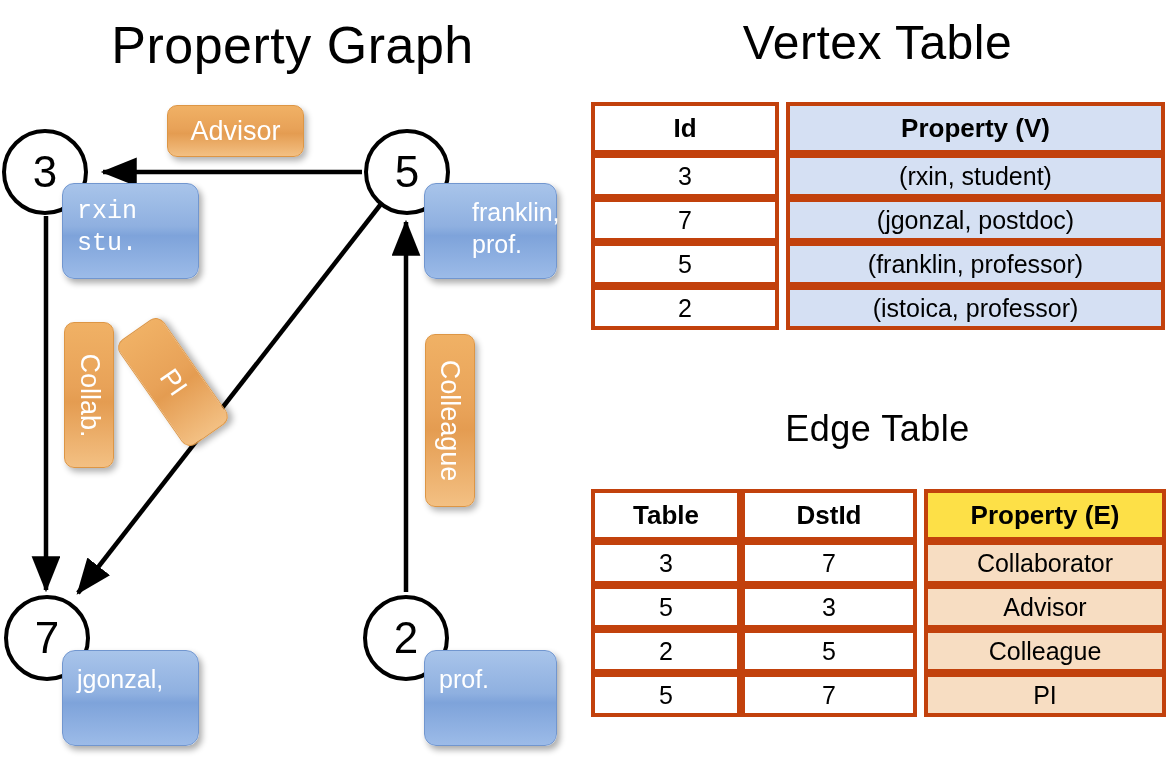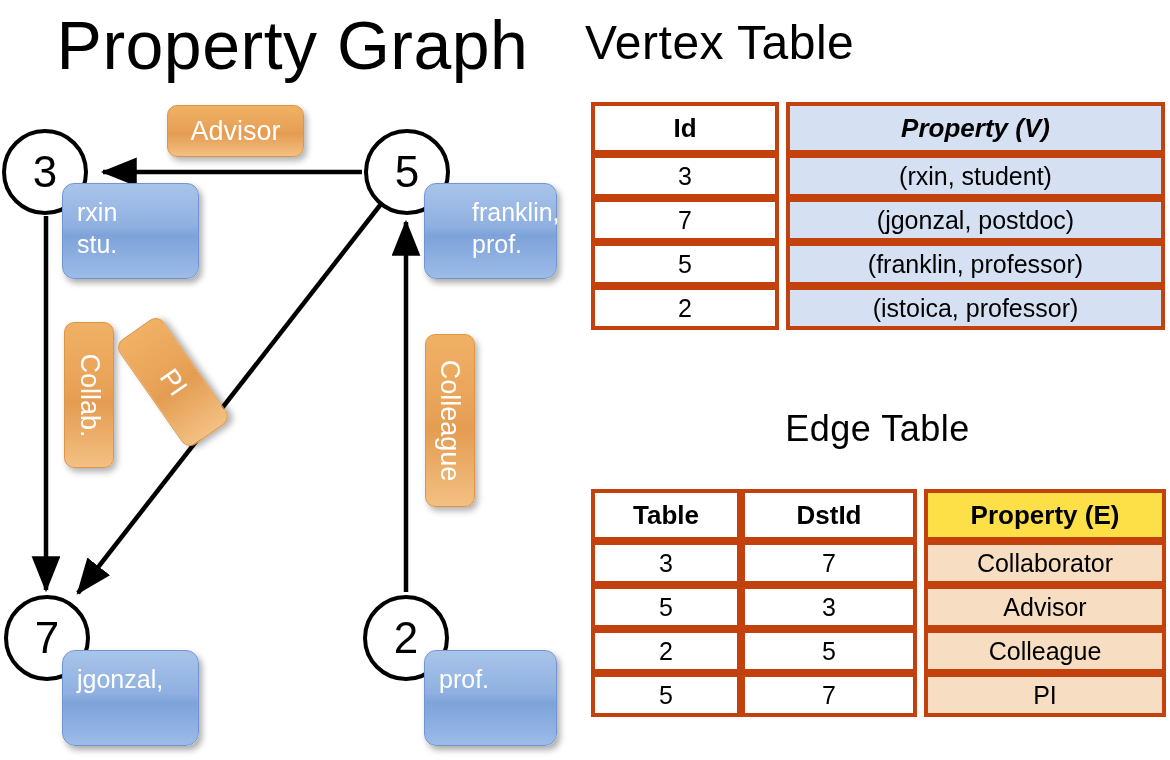--- a/index.html
+++ b/index.html
@@ -22,26 +22,27 @@
     font-family: "Liberation Sans", sans-serif;
     font-weight: 300;
     letter-spacing: 0.5px;
     color: #000;
     white-space: nowrap;
   }
   #title-property-graph {
     left: 0; top: 14px;
     width: 585px;
     text-align: center;
-    font-size: 68px;
+    font-size: 52px;
     line-height: 62px;
   }
   #title-vertex-table {
     left: 585px; top: 14px;
     width: 585px;
+    text-align: center;
     font-size: 48px;
     line-height: 58px;
   }
   #title-edge-table {
     left: 585px; top: 400px;
     width: 585px;
     text-align: center;
     font-size: 36px;
     line-height: 58px;
   }
@@ -87,21 +88,21 @@
     box-shadow: 3px 4px 6px rgba(0,0,0,0.33);
     color: #ffffff;
     font-family: "Liberation Sans", sans-serif;
     font-weight: 300;
     font-size: 25px;
     line-height: 32px;
     padding: 12px 0 12px 14px;
     box-sizing: border-box;
     z-index: 5;
   }
-  #prop-rxin     { left: 62px;  top: 183px; width: 137px; height: 96px; }
+  #prop-rxin     { left: 62px;  top: 183px; width: 137px; height: 96px; font-family: Liberation Mono, monospace; }
   #prop-franklin { left: 424px; top: 183px; width: 133px; height: 96px; padding-left: 47px; }
   #prop-jgonzal  { left: 62px;  top: 650px; width: 137px; height: 96px; border-radius: 13px; }
   #prop-istoica  { left: 424px; top: 650px; width: 133px; height: 96px; }
 
   
   .edge-label {
     position: absolute;
     border-radius: 10px;
     background: linear-gradient(180deg, #f0b165 0%, #e8a258 45%, #e49c51 55%, #f3c083 100%);
     border: 1px solid #dd9645;
@@ -169,21 +170,21 @@
     border: none !important;
     background: transparent !important;
     width: 7px;
     padding: 0;
   }
 
   
   #vertex-table { left: 591px; top: 102px; }
   #vertex-table .col-id    { width: 188px; }
   #vertex-table .col-prop  { width: 379px; background: #d5e0f3; }
-  #vertex-table th.col-prop { background: #d5e0f3; font-style: italic; }
+  #vertex-table th.col-prop { background: #d5e0f3; }
 
   
   #edge-table { left: 591px; top: 489px; }
   #edge-table .col-src  { width: 150px; }
   #edge-table .col-dst  { width: 176px; }
   #edge-table .col-prop { width: 242px; background: #f7ddc2; }
   #edge-table th.col-prop { background: #fde047; }
 </style>
 </head>
 <body>

